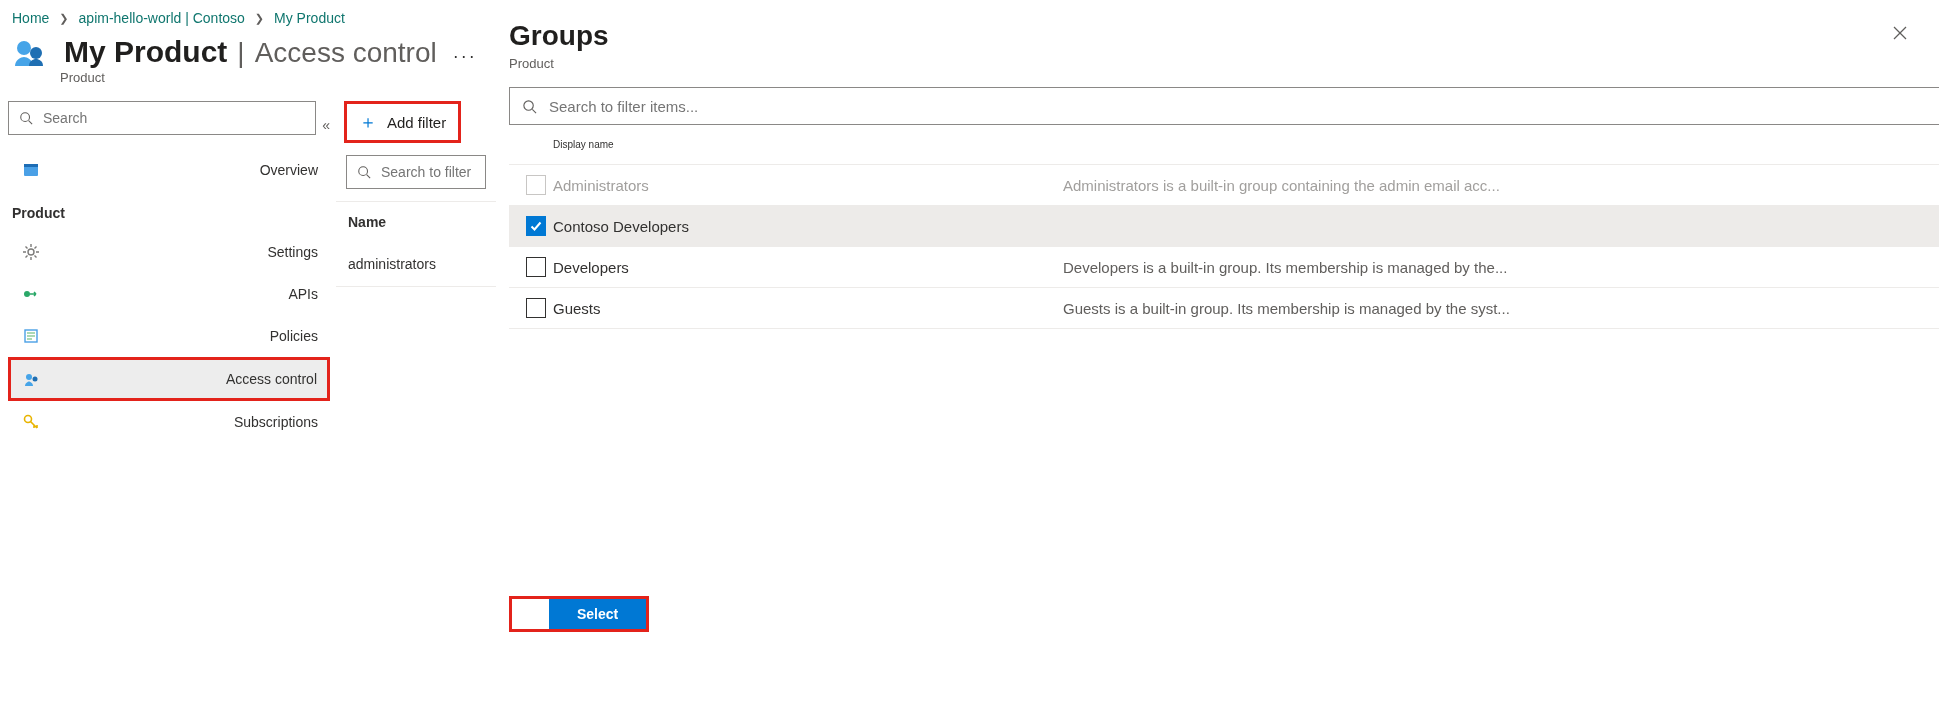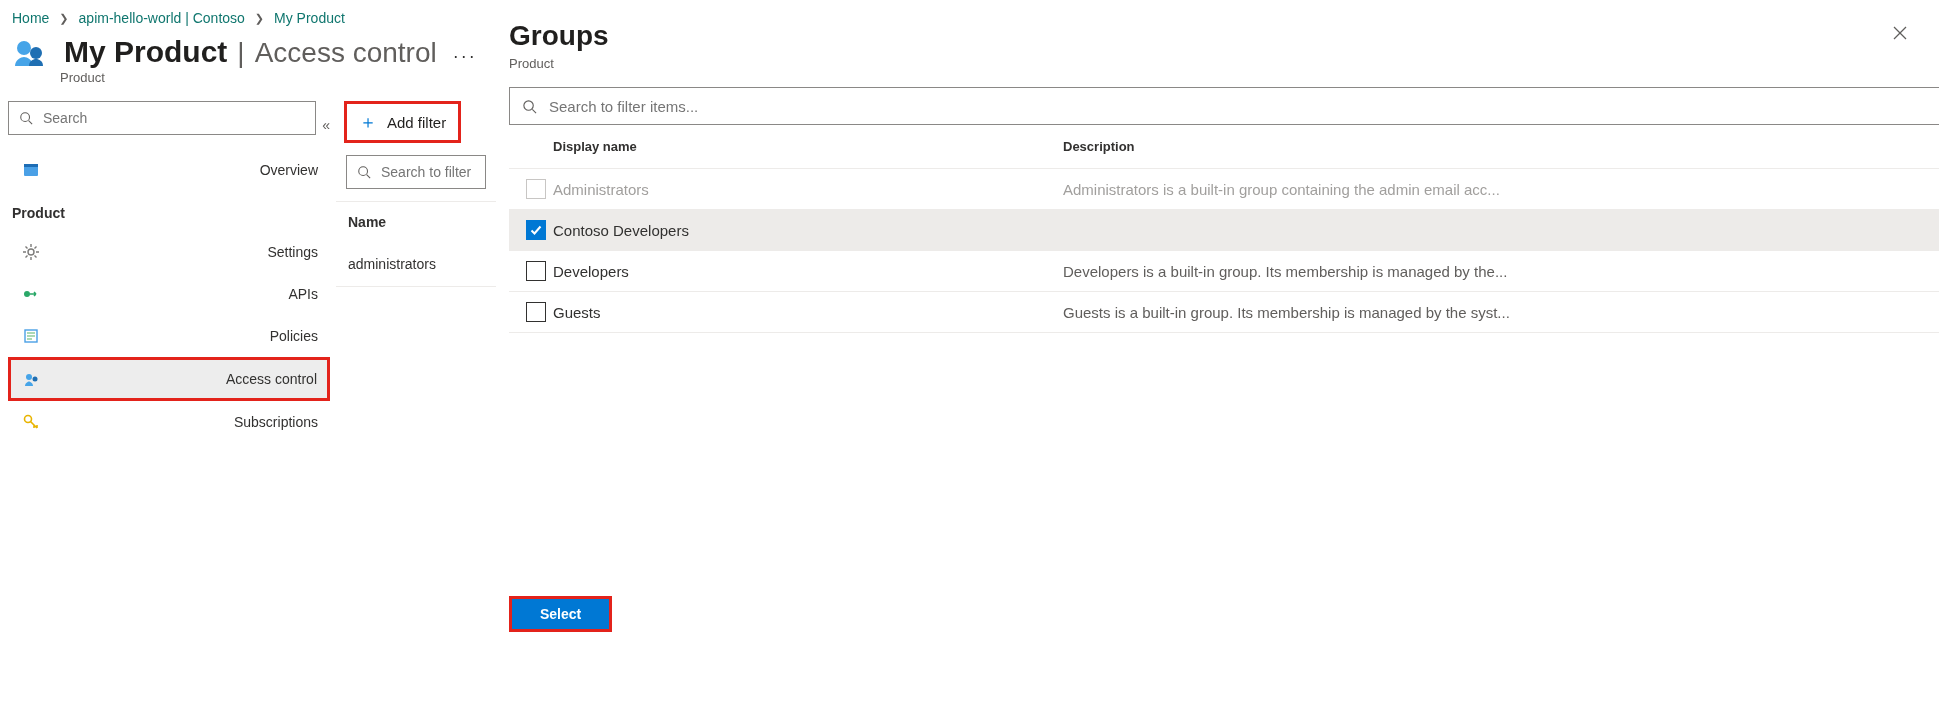--- a/index.html
+++ b/index.html
@@ -51,39 +51,39 @@
   
   .panel { position:absolute; top:0; right:0; width:1430px; height:648px; background:#fff; display:flex; flex-direction:column; padding:20px 0 16px 0; }
   .panel-header { display:flex; align-items:flex-start; justify-content:space-between; padding:0 24px 0 0;}
   .panel-title { font-size:28px; font-weight:600; color:#201f1e; }
   .panel-sub { font-size:13px; color:#605e5c; margin-top:4px; margin-bottom:16px; }
   .panel-close { font-size:20px; color:#605e5c; cursor:pointer; padding:4px 6px; }
 
   .panel-search { display:flex; align-items:center; gap:10px; border:1px solid #8a8886; border-right:none; height:38px; padding:0 12px; margin-bottom:0; }
   .panel-search input { border:none; outline:none; flex:1; font-size:15px; }
 
-  .grid-header { display:flex; padding:14px 0 14px 44px; font-weight:700; border-bottom:1px solid #edebe9; font-size:13px;}
+  .grid-header { display:flex; padding:14px 0 14px 44px; font-weight:400; border-bottom:1px solid #edebe9; font-size:10px;}
   .grid-header .c1 { width:510px; }
   .grid-header .c2 { flex:1; }
 
   .grid-row { display:flex; align-items:center; padding:10px 0 10px 10px; border-bottom:1px solid #edebe9; }
   .grid-row.selected { background:#edebe9; }
   .grid-row.disabled { color:#a19f9d; }
   .grid-row .cb { width:34px; display:flex; justify-content:center; }
   .grid-row .c1 { width:510px; font-size:15px; }
   .grid-row .c2 { flex:1; font-size:15px; color:#605e5c; white-space:nowrap; overflow:hidden; text-overflow:ellipsis; }
   .grid-row.disabled .c2 { color:#a19f9d; }
 
   .checkbox { width:20px; height:20px; border:1px solid #323130; display:inline-flex; align-items:center; justify-content:center; background:#fff;}
   .checkbox.disabled { border-color:#c8c6c4; }
   .checkbox.checked { background:#0078d4; border-color:#0078d4; }
   .checkbox.checked svg { stroke:#fff; }
 
   .panel-footer { padding:12px 0 0 0; margin-top:auto; }
-  .select-btn-wrap { display:inline-block; border:3px solid #e3231b; }
+  .select-btn-wrap { display:inline-block; border:3px solid #e3231b;padding-left:37px; }
   .select-btn { background:#0078d4; color:#fff; border:none; padding:7px 28px; font-size:14px; font-weight:600; cursor:pointer; }
 
   svg { display:block; }
 </style>
 </head>
 <body>
 
 <div class="page">
 
   <div class="breadcrumb">
@@ -237,21 +237,20 @@
       <svg width="15" height="15" viewBox="0 0 16 16" fill="none" stroke="#605e5c" stroke-width="1.2">
           <circle cx="7" cy="7" r="5"></circle>
           <line x1="11" y1="11" x2="15" y2="15"></line>
         </svg>
     </span>
     <input placeholder="Search to filter items..." style="">
   </div>
 
   <div class="grid-header">
     <div class="c1">Display name</div>
-    <div class="c2">Description</div>
   </div>
 
   <div class="grid-row disabled">
     <div class="cb">
         <span class="checkbox disabled"></span>
       </div>
     <div class="c1">Administrators</div>
     <div class="c2">Administrators is a built-in group containing the admin email acc...</div>
   </div>
 

